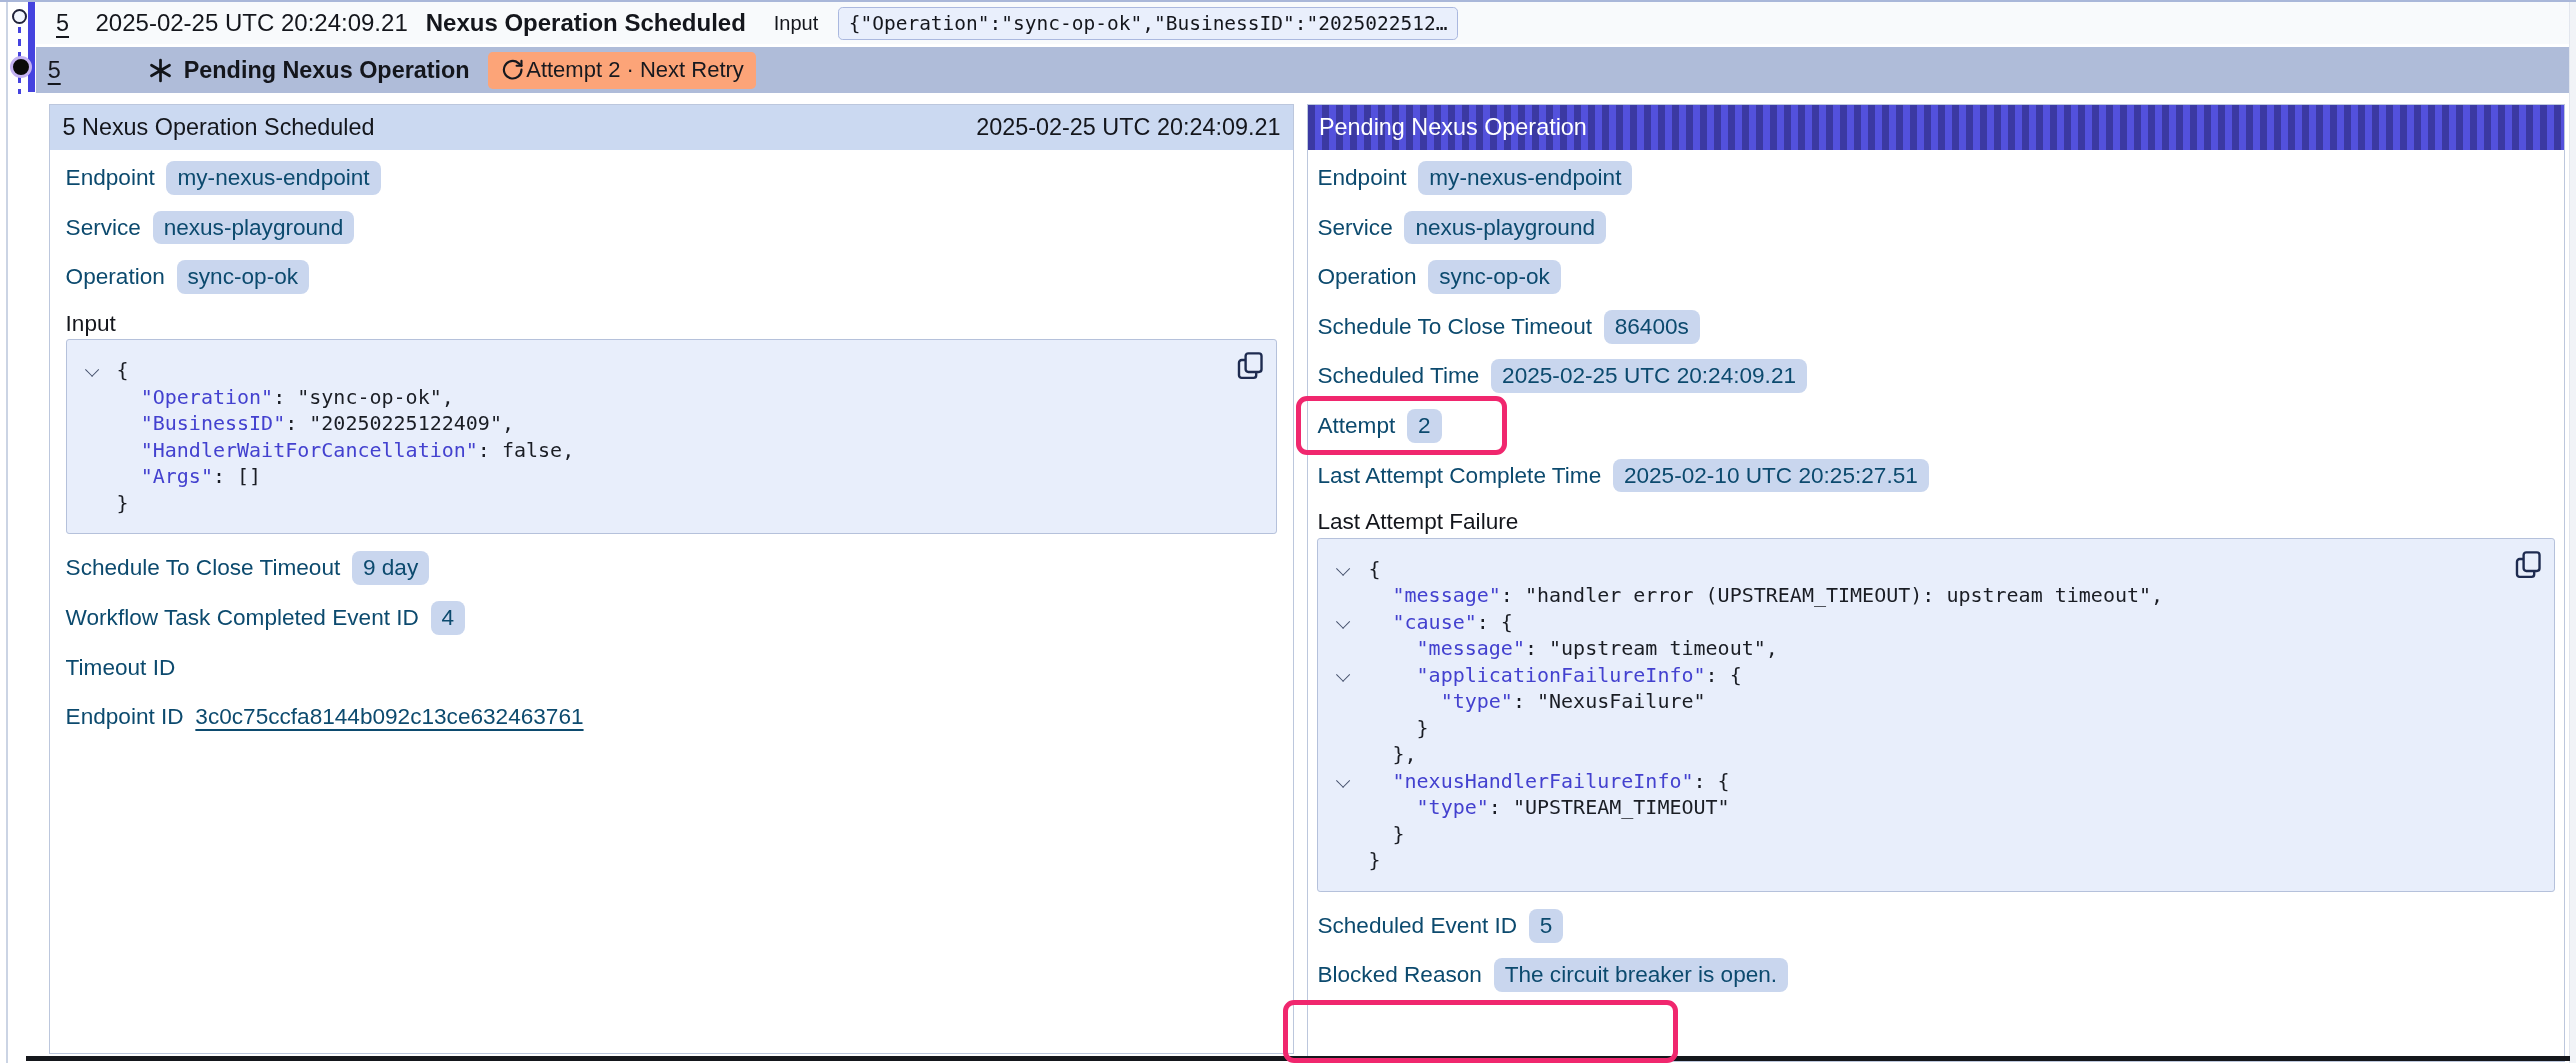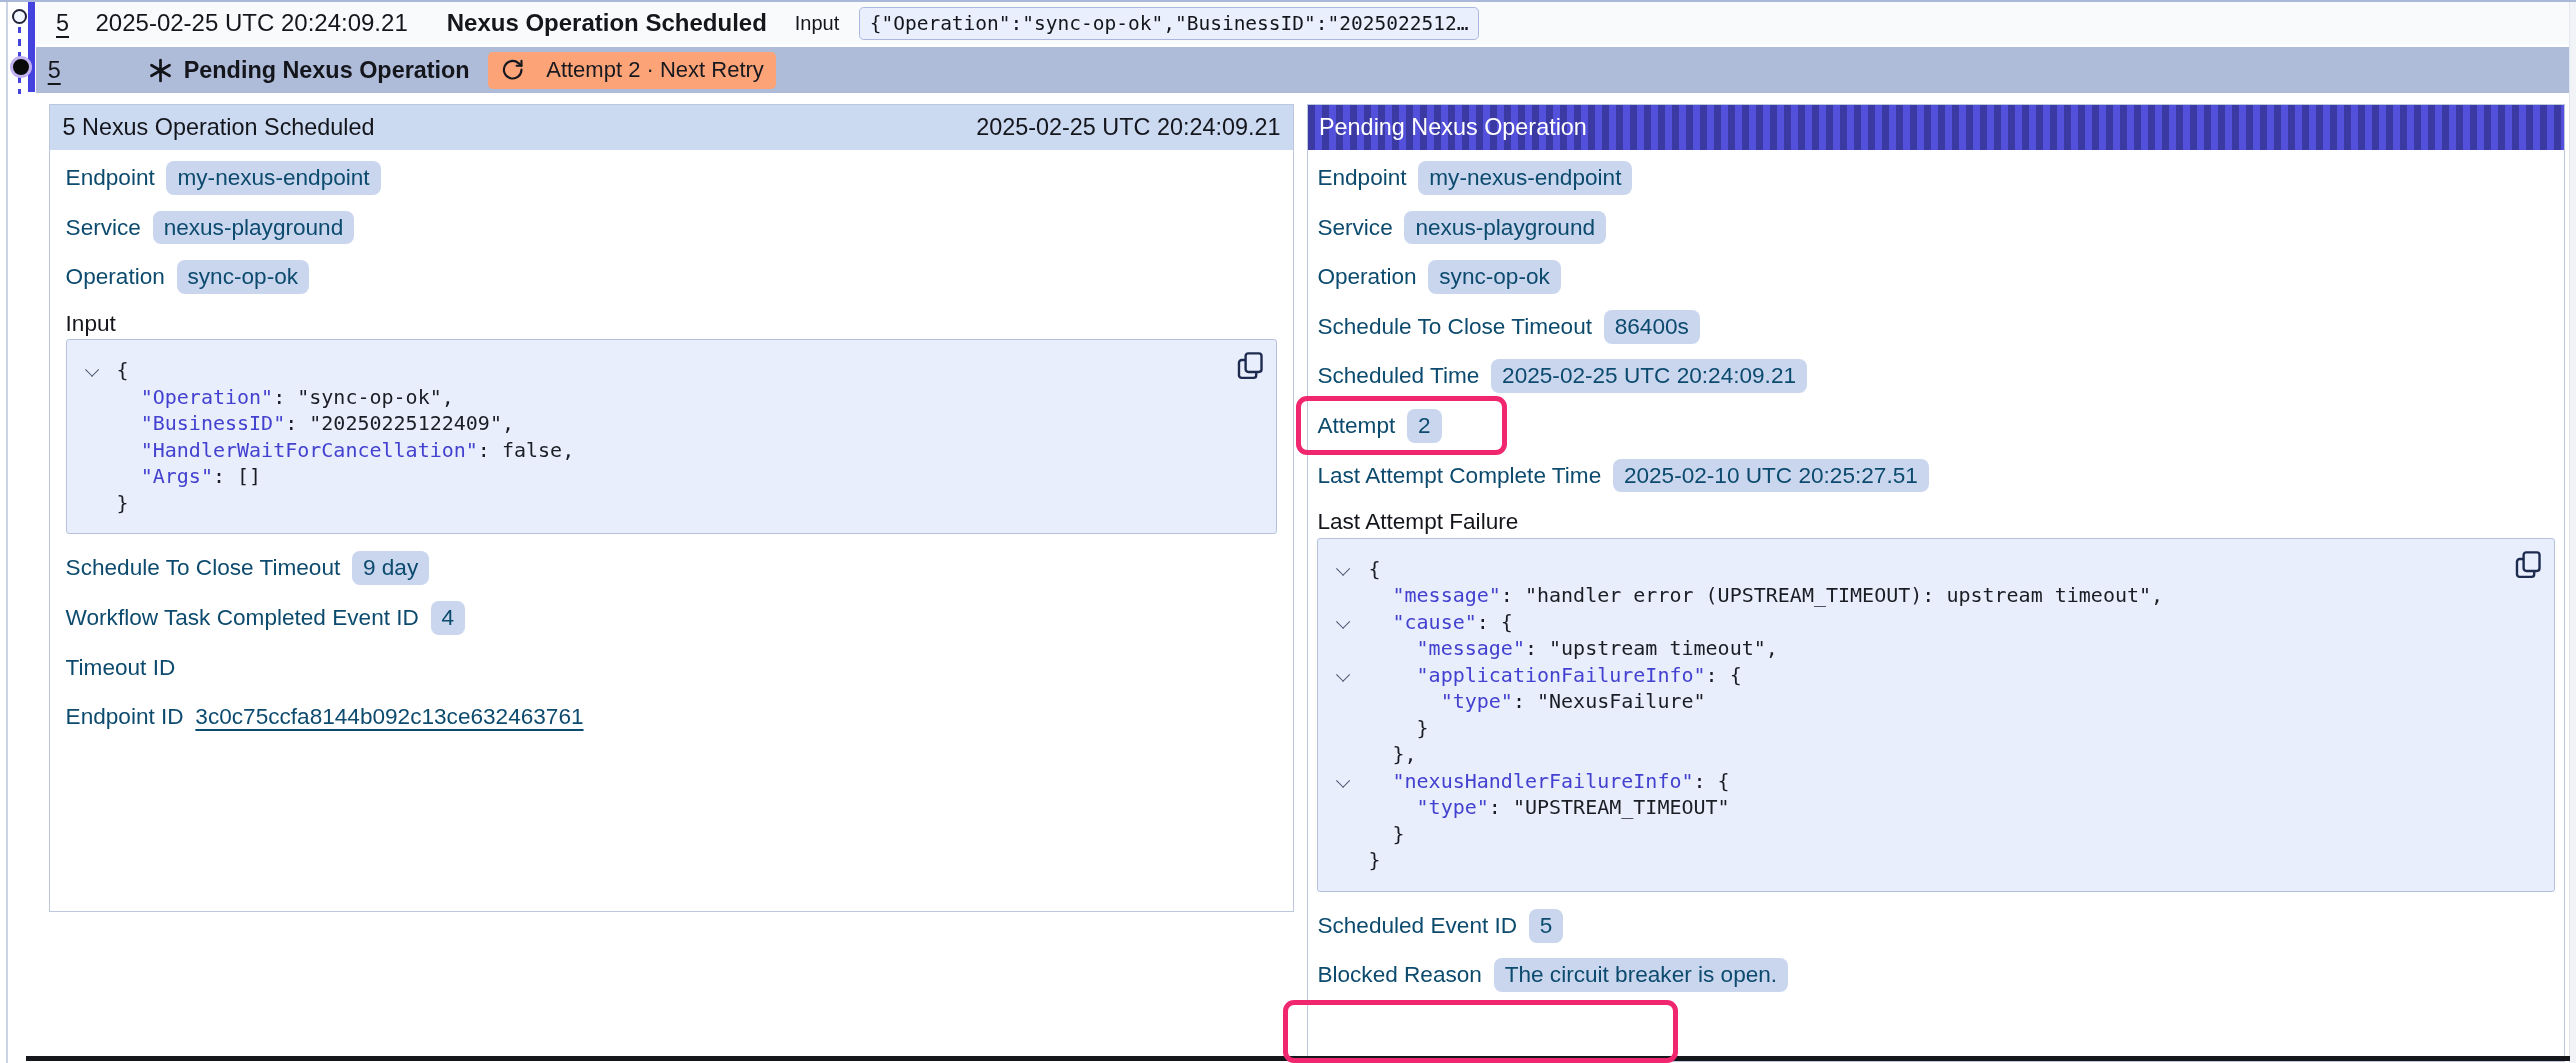--- a/index.html
+++ b/index.html
@@ -19,33 +19,33 @@
                     background:#0A0A0A;border:3.9px solid #C3B2F2;box-sizing:border-box;}
 
   
   .row1{position:absolute;left:36px;top:2.3px;width:2534px;height:42px;background:#F8FAFC;
         display:flex;align-items:center;padding-left:20px;box-sizing:border-box;}
   .row2{position:absolute;left:36px;top:47px;width:2534px;height:46px;background:#AFBCD9;
         display:flex;align-items:center;padding-left:11.7px;box-sizing:border-box;}
   .evt-id{font-size:23.4px;font-weight:500;color:#14161C;text-decoration:underline;
           text-underline-offset:4.7px;text-decoration-thickness:1.6px;cursor:pointer;}
   .evt-time{font-size:24px;margin-left:26.5px;}
-  .evt-title{font-size:24px;font-weight:700;margin-left:39px;}
+  .evt-title{font-size:24px;font-weight:700;margin-left:18px;}
   .evt-input-label{font-size:20px;margin-left:28px;}
   .evt-input-chip{font-family:"DejaVu Sans Mono",monospace;font-size:19.5px;margin-left:20px;
                   background:#E9EFFC;border:1.6px solid #AAB8DF;border-radius:4.7px;padding:3.9px 9.4px;
                   white-space:nowrap;}
   .asterisk{margin-left:87px;display:flex;align-items:center;}
   .pending-title{font-size:23.4px;font-weight:700;margin-left:11px;}
   .retry-chip{margin-left:18.7px;background:#FCA478;border-radius:4.7px;padding:5.5px 12.5px;
-              display:flex;align-items:center;gap:22px;font-size:22px;color:#17191F;}
+              display:flex;align-items:center;gap:2px;font-size:22px;color:#17191F;}
 
   
   .panel{position:absolute;background:#fff;border:1.6px solid #BCC7DD;box-sizing:border-box;}
-  .left-panel{left:49px;top:104px;width:1245px;height:808px;}
+  .left-panel{left:49px;top:104px;width:1245px;height:950px;}
   .right-panel{left:1307px;top:104px;width:1258px;height:958px;}
   .panel-header{height:45px;display:flex;align-items:center;box-sizing:border-box;font-size:23.4px;}
   .lp-header{background:#CBD9F1;justify-content:space-between;padding:0 12.5px;}
   .rp-header{background:repeating-linear-gradient(90deg,#3B39A2 0 7px,#5351DC 7px 14px);
              color:#FFFFFF;padding:0 11px;}
   .panel-content{box-sizing:border-box;}
   .lp-content{padding:11px 15.6px 0 15.6px;}
   .rp-content{padding:11px 9.4px 0 9.4px;}
 
   .field-row{display:flex;align-items:center;gap:11.7px;height:34px;margin-bottom:15.6px;

